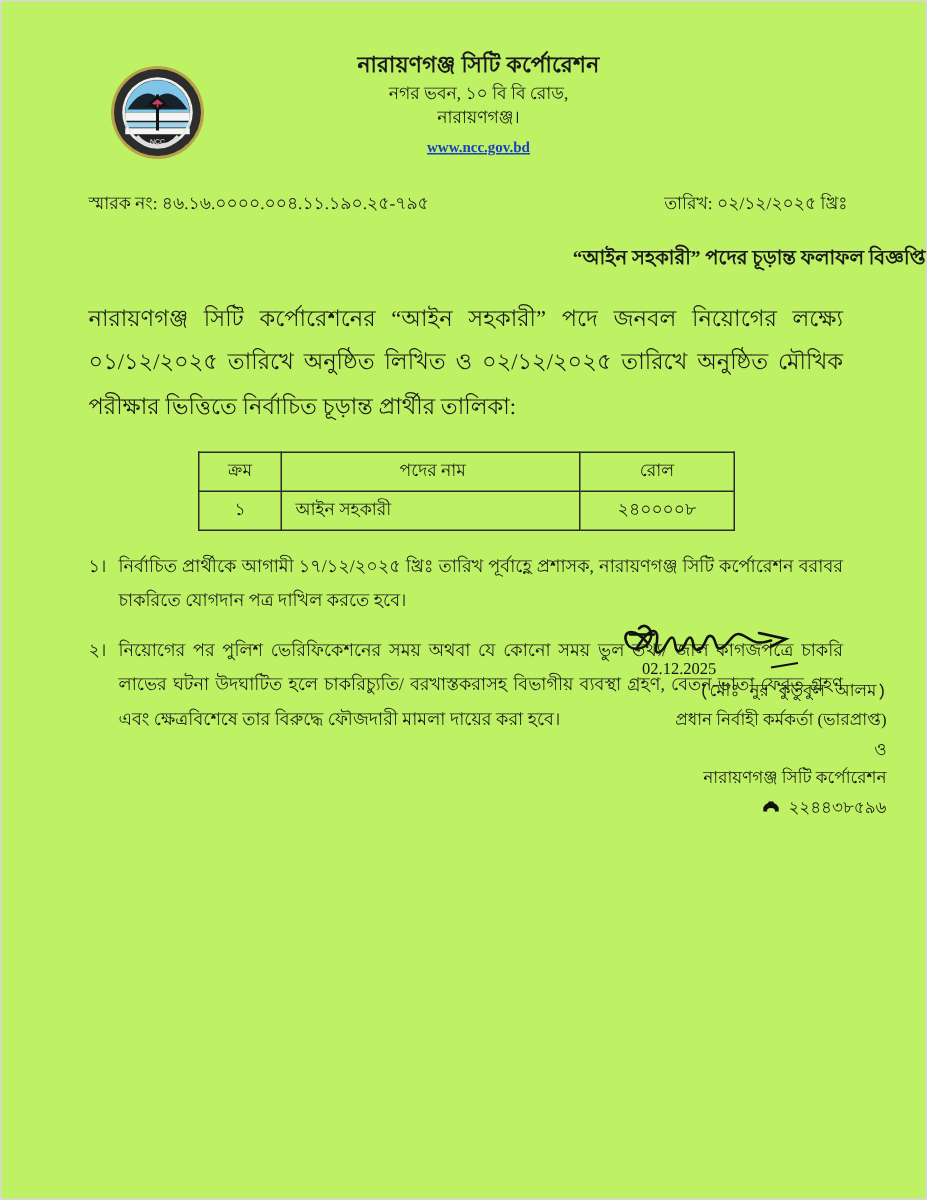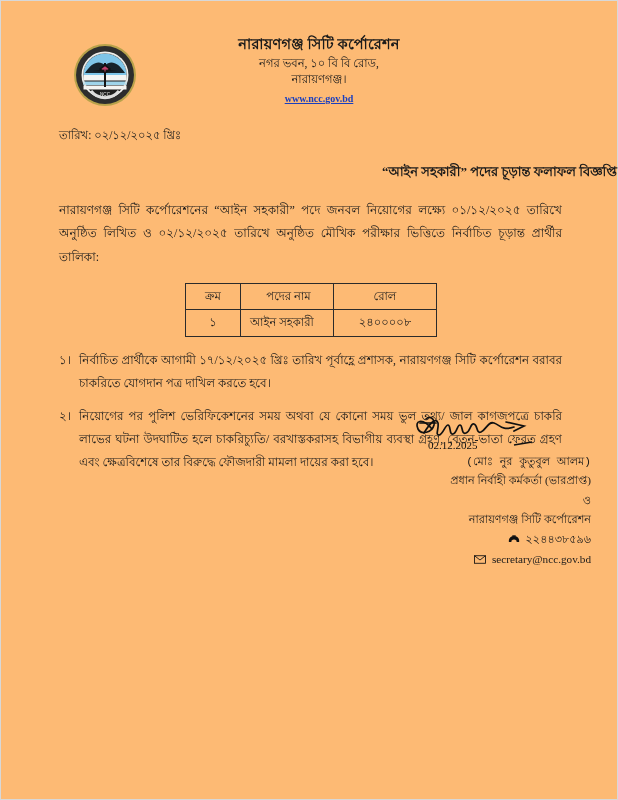--- a/index.html
+++ b/index.html
@@ -13,21 +13,21 @@
     height: 800px;
     font-family: "Liberation Serif", "DejaVu Serif", serif;
     color: #1a1a1a;
     position: relative;
     overflow: hidden;
   }
 
   .page {
     position: absolute;
     inset: 0;
-    background: #fdba74;
+    background: #bef264;
     border: 1px solid #d8d8d8;
     box-sizing: border-box;
   }
 
   .sheet {
     position: absolute;
     left: 0; top: 0; right: 0; bottom: 0;
     padding: 0;
   }
 
@@ -85,36 +85,36 @@
   .doc-title {
     text-align: right;
     font-size: 13px;
     font-weight: bold;
     margin: 16px 0 0 0;
   }
 
   
   .body-para {
     margin: 16px 55px 0 58px;
-    font-size: 12px;
+    font-size: 15px;
     line-height: 1.95;
     text-align: justify;
     text-justify: inter-word;
   }
 
   
   .tbl-wrap {
     margin: 14px 0 0 0;
     display: flex;
     justify-content: center;
     padding-left: 4px;
   }
   table.result {
     border-collapse: collapse;
-    width: 252px;
+    width: 358px;
     font-size: 11.5px;
   }
   table.result th,
   table.result td {
     border: 1px solid #2b2b2b;
     padding: 4px 6px;
     line-height: 1.5;
   }
   table.result th { font-weight: normal; text-align: center; }
   .col-serial { width: 42px; text-align: center; }
@@ -223,20 +223,21 @@
 
       <div class="org-block">
         <div class="org-name">নারায়ণগঞ্জ সিটি কর্পোরেশন</div>
         <div class="org-addr">নগর ভবন, ১০ বি বি রোড,</div>
         <div class="org-addr">নারায়ণগঞ্জ।</div>
         <a class="org-url" href="#">www.ncc.gov.bd</a>
       </div>
     </div>
 
     <div class="memo-row">
+      <div class="memo-no">স্মারক নং: ৪৬.১৬.০০০০.০০৪.১১.১৯০.২৫-৭৯৫</div>
       <div class="memo-date">তারিখ: ০২/১২/২০২৫ খ্রিঃ</div>
     </div>
 
     <div class="doc-title">“আইন সহকারী” পদের চূড়ান্ত ফলাফল বিজ্ঞপ্তি</div>
 
     <div class="body-para">নারায়ণগঞ্জ সিটি কর্পোরেশনের “আইন সহকারী” পদে জনবল নিয়োগের লক্ষ্যে ০১/১২/২০২৫ তারিখে অনুষ্ঠিত লিখিত ও ০২/১২/২০২৫ তারিখে অনুষ্ঠিত মৌখিক পরীক্ষার ভিত্তিতে নির্বাচিত চূড়ান্ত প্রার্থীর তালিকা:</div>
 
     <div class="tbl-wrap">
       <table class="result">
         <thead>
@@ -294,25 +295,16 @@
       <div class="sig-contact">
         <span class="ico">
           <svg width="12" height="10" viewBox="0 0 14 11" xmlns="http://www.w3.org/2000/svg">
             <path d="M1 7 A6 5 0 0 1 13 7 L13 9 L10 9 L10 7.4 A4 3.2 0 0 0 4 7.4 L4 9 L1 9 Z" fill="#111"></path>
             <rect x="5" y="1.2" width="4" height="1.4" fill="#111"></rect>
           </svg>
         </span>
         <span>২২৪৪৩৮৫৯৬</span>
       </div>
 
-      <div class="sig-email">
-        <span class="ico">
-          <svg width="12" height="9" viewBox="0 0 14 10" xmlns="http://www.w3.org/2000/svg">
-            <rect x="0.6" y="0.6" width="12.8" height="8.8" fill="none" stroke="#111" stroke-width="1"></rect>
-            <path d="M0.6 0.6 L7 5.6 L13.4 0.6" fill="none" stroke="#111" stroke-width="1"></path>
-          </svg>
-        </span>
-        <span>secretary@ncc.gov.bd</span>
-      </div>
     </div>
 
   </div>
 </div>
 
 </body></html>

